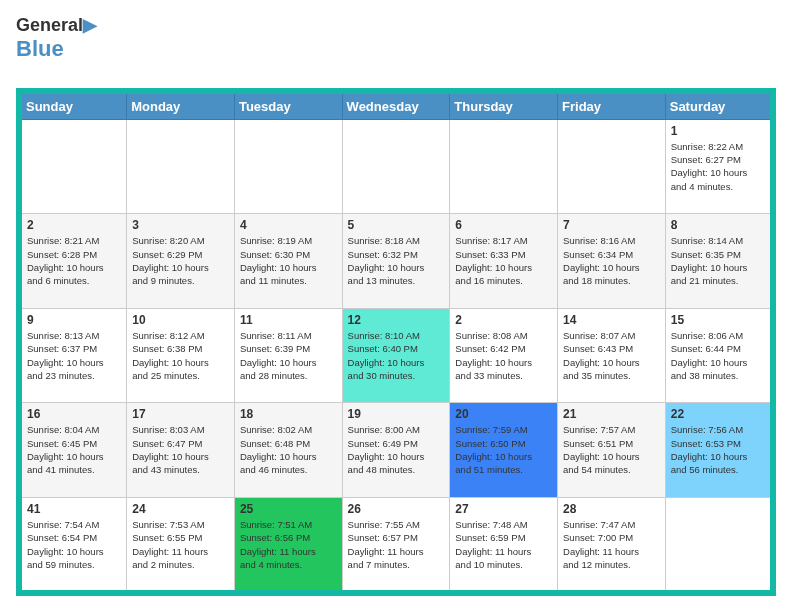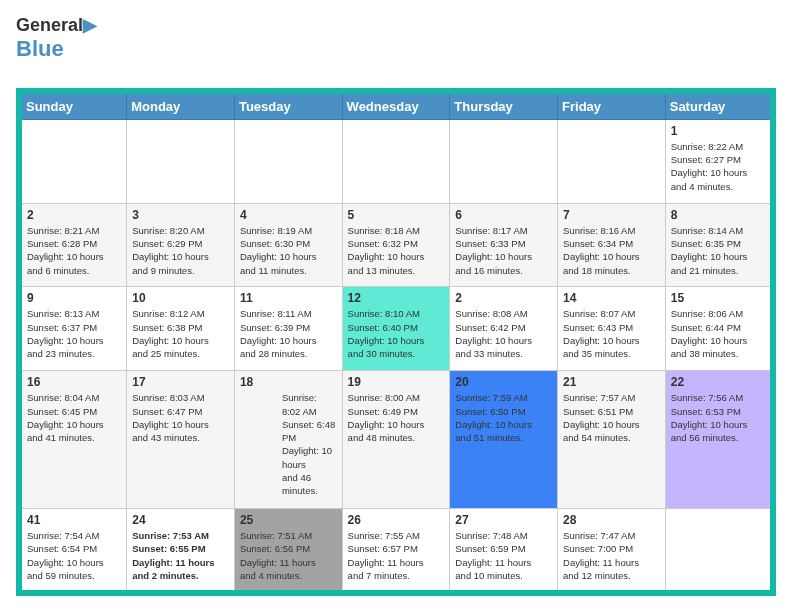--- a/index.html
+++ b/index.html
@@ -255,21 +255,21 @@
           </td>
           <td style="background: rgb(245, 245, 245); margin-left: 17px;">
             <span class="day-number">17</span>
             <div class="day-info" style="white-space: pre-line;">Sunrise: 8:03 AM
 Sunset: 6:47 PM
 Daylight: 10 hours
 and 43 minutes.</div>
           </td>
           <td style="background: rgb(245, 245, 245);">
             <span class="day-number">18</span>
-            <div class="day-info" style="white-space: pre-line; margin-left: 42px;">Sunrise: 8:02 AM
+            <div class="day-info" style="white-space: pre-line;">Sunrise: 8:02 AM
 Sunset: 6:48 PM
 Daylight: 10 hours
 and 46 minutes.</div>
           </td>
           <td style="background: rgb(245, 245, 245);">
             <span class="day-number">19</span>
             <div class="day-info" style="white-space: pre-line;">Sunrise: 8:00 AM
 Sunset: 6:49 PM
 Daylight: 10 hours
 and 48 minutes.</div>
@@ -281,44 +281,44 @@
 Daylight: 10 hours
 and 51 minutes.</div>
           </td>
           <td style="background: rgb(245, 245, 245);">
             <span class="day-number">21</span>
             <div class="day-info" style="white-space: pre-line;">Sunrise: 7:57 AM
 Sunset: 6:51 PM
 Daylight: 10 hours
 and 54 minutes.</div>
           </td>
-          <td style="background: #c4b5fd;">
+          <td style="background: #7dd3fc;">
             <span class="day-number">22</span>
             <div class="day-info" style="white-space: pre-line;">Sunrise: 7:56 AM
 Sunset: 6:53 PM
 Daylight: 10 hours
 and 56 minutes.</div>
           </td>
         </tr>
         <tr>
           <td style="background: rgb(255, 255, 255);">
             <span class="day-number">41</span>
             <div class="day-info" style="white-space: pre-line;">Sunrise: 7:54 AM
 Sunset: 6:54 PM
 Daylight: 10 hours
 and 59 minutes.</div>
           </td>
           <td style="background: rgb(255, 255, 255);">
             <span class="day-number">24</span>
-            <div class="day-info" style="white-space: pre-line; font-weight: bold;">Sunrise: 7:53 AM
+            <div class="day-info" style="white-space: pre-line;">Sunrise: 7:53 AM
 Sunset: 6:55 PM
 Daylight: 11 hours
 and 2 minutes.</div>
           </td>
-          <td style="background: #a3a3a3;">
+          <td style="background: #22c55e;">
             <span class="day-number">25</span>
             <div class="day-info" style="white-space: pre-line;">Sunrise: 7:51 AM
 Sunset: 6:56 PM
 Daylight: 11 hours
 and 4 minutes.</div>
           </td>
           <td style="background: rgb(255, 255, 255); margin-left: 33px;">
             <span class="day-number">26</span>
             <div class="day-info" style="white-space: pre-line;">Sunrise: 7:55 AM
 Sunset: 6:57 PM

